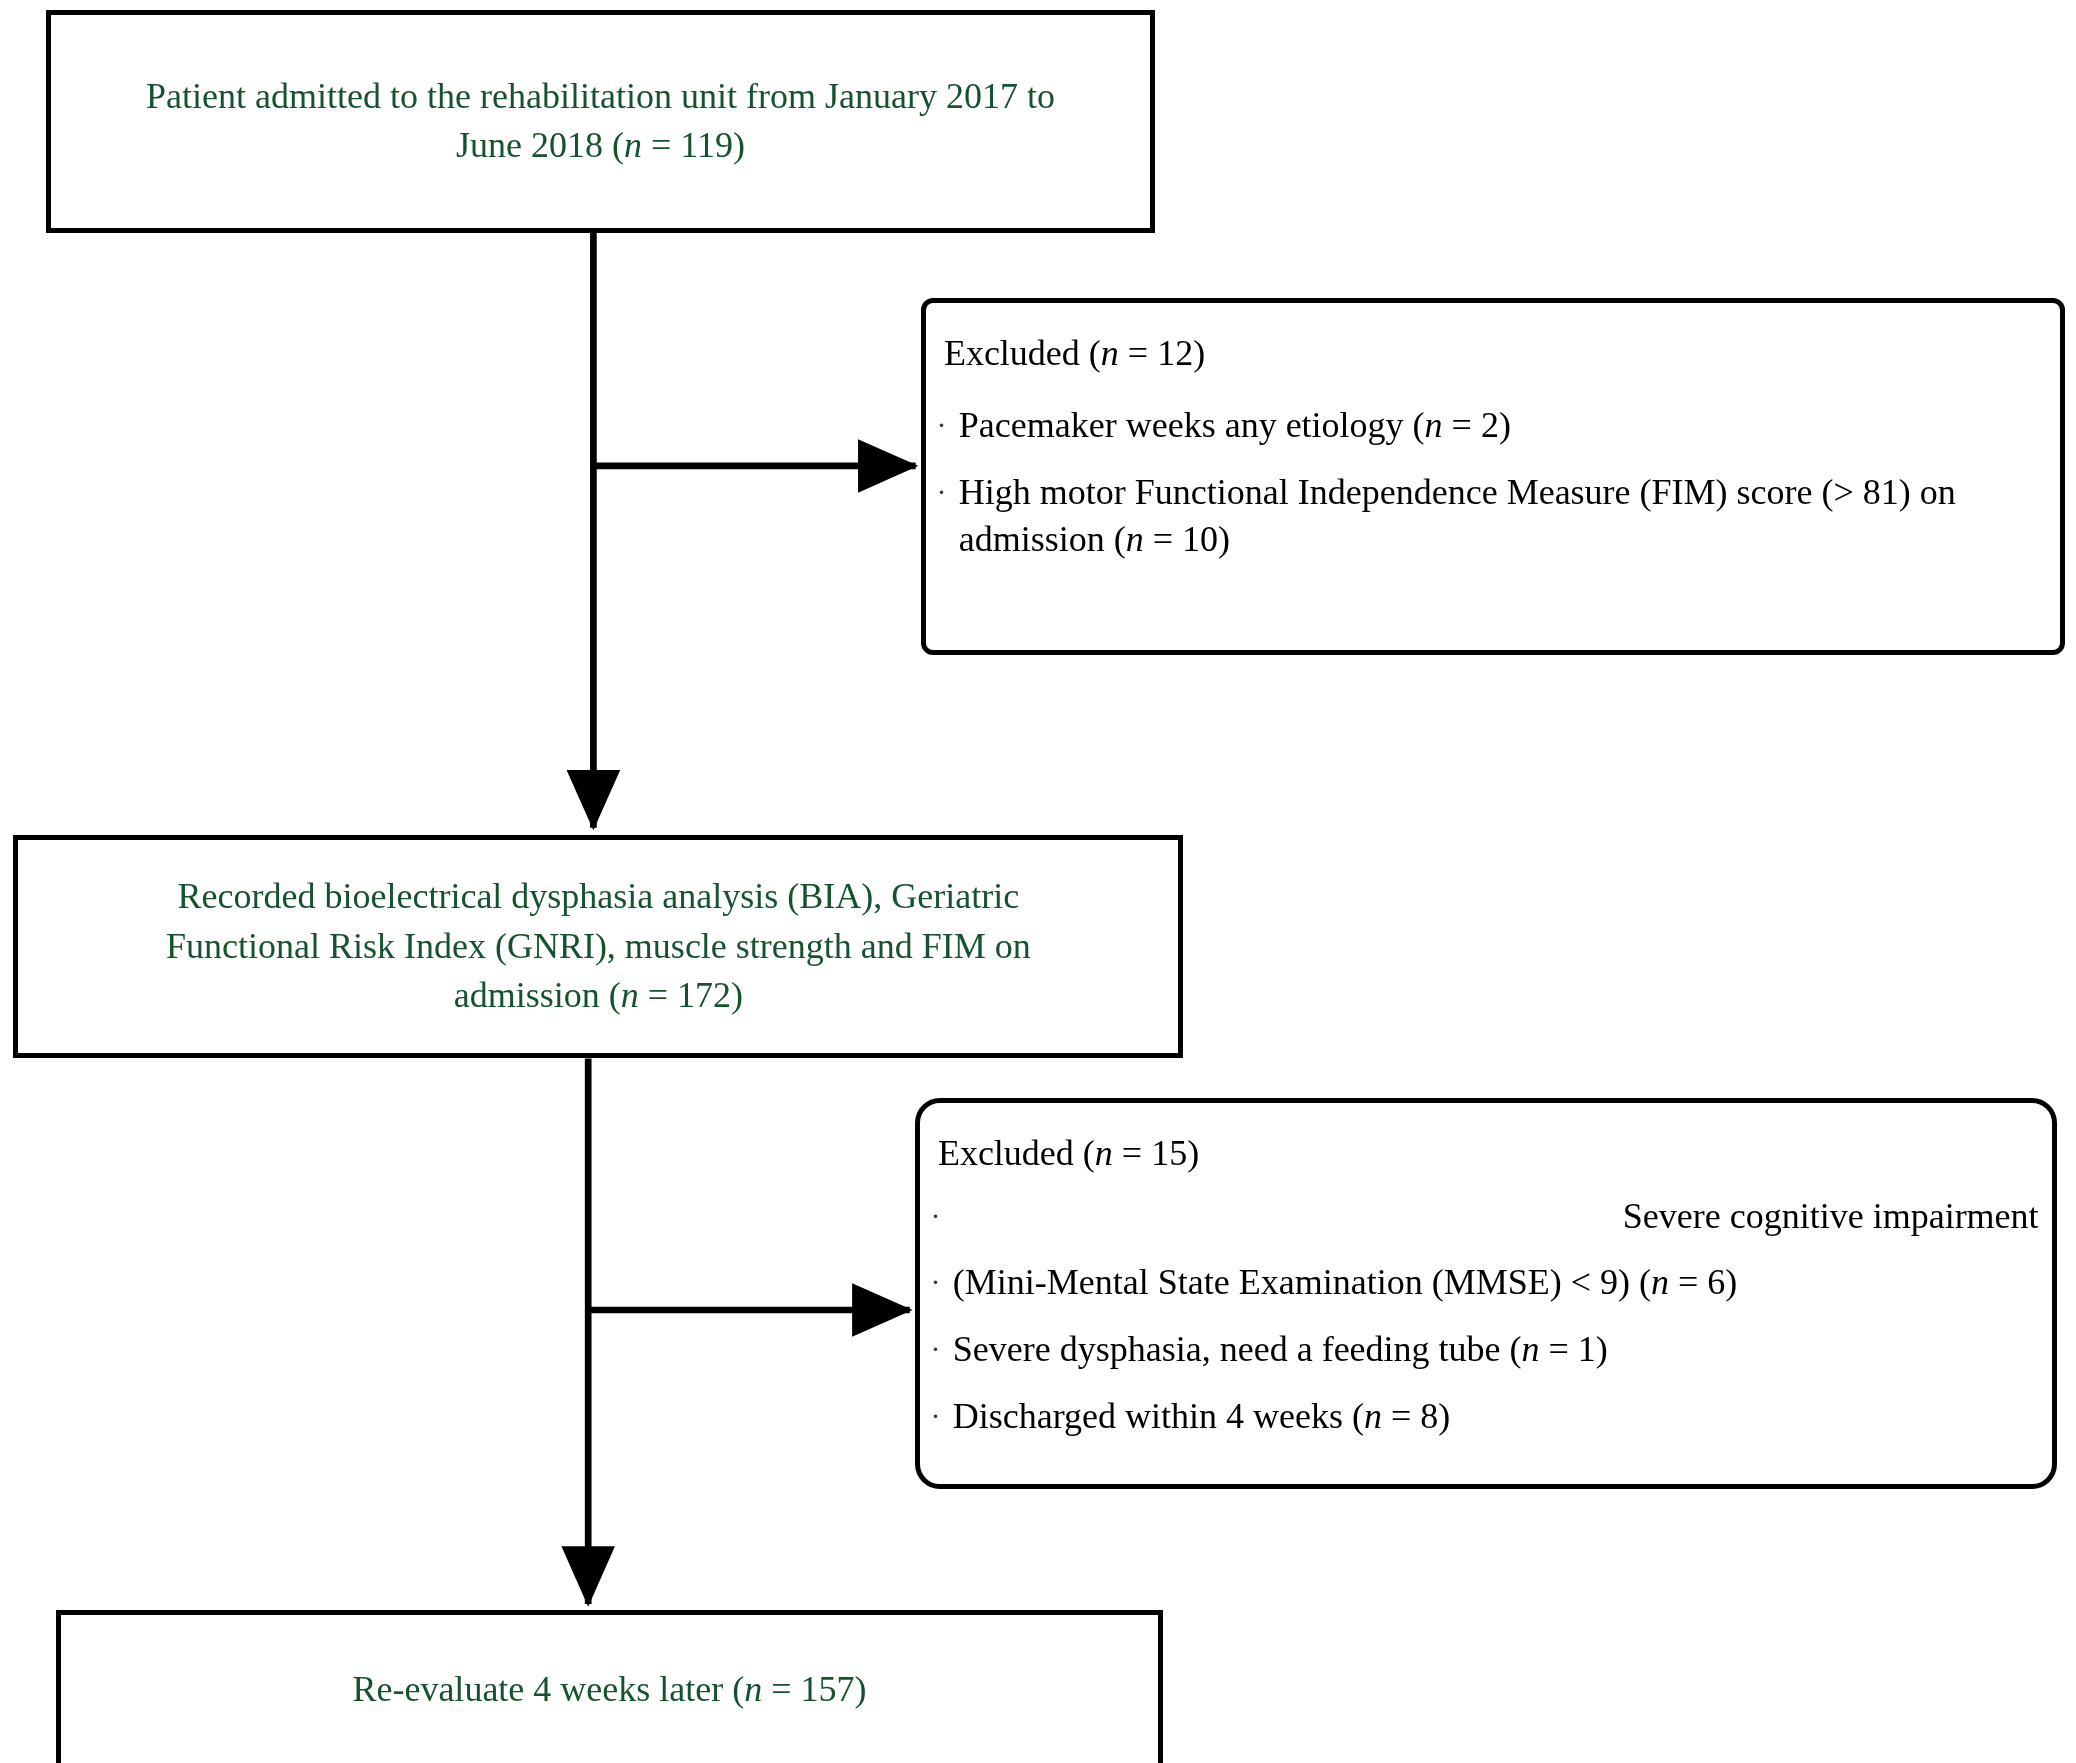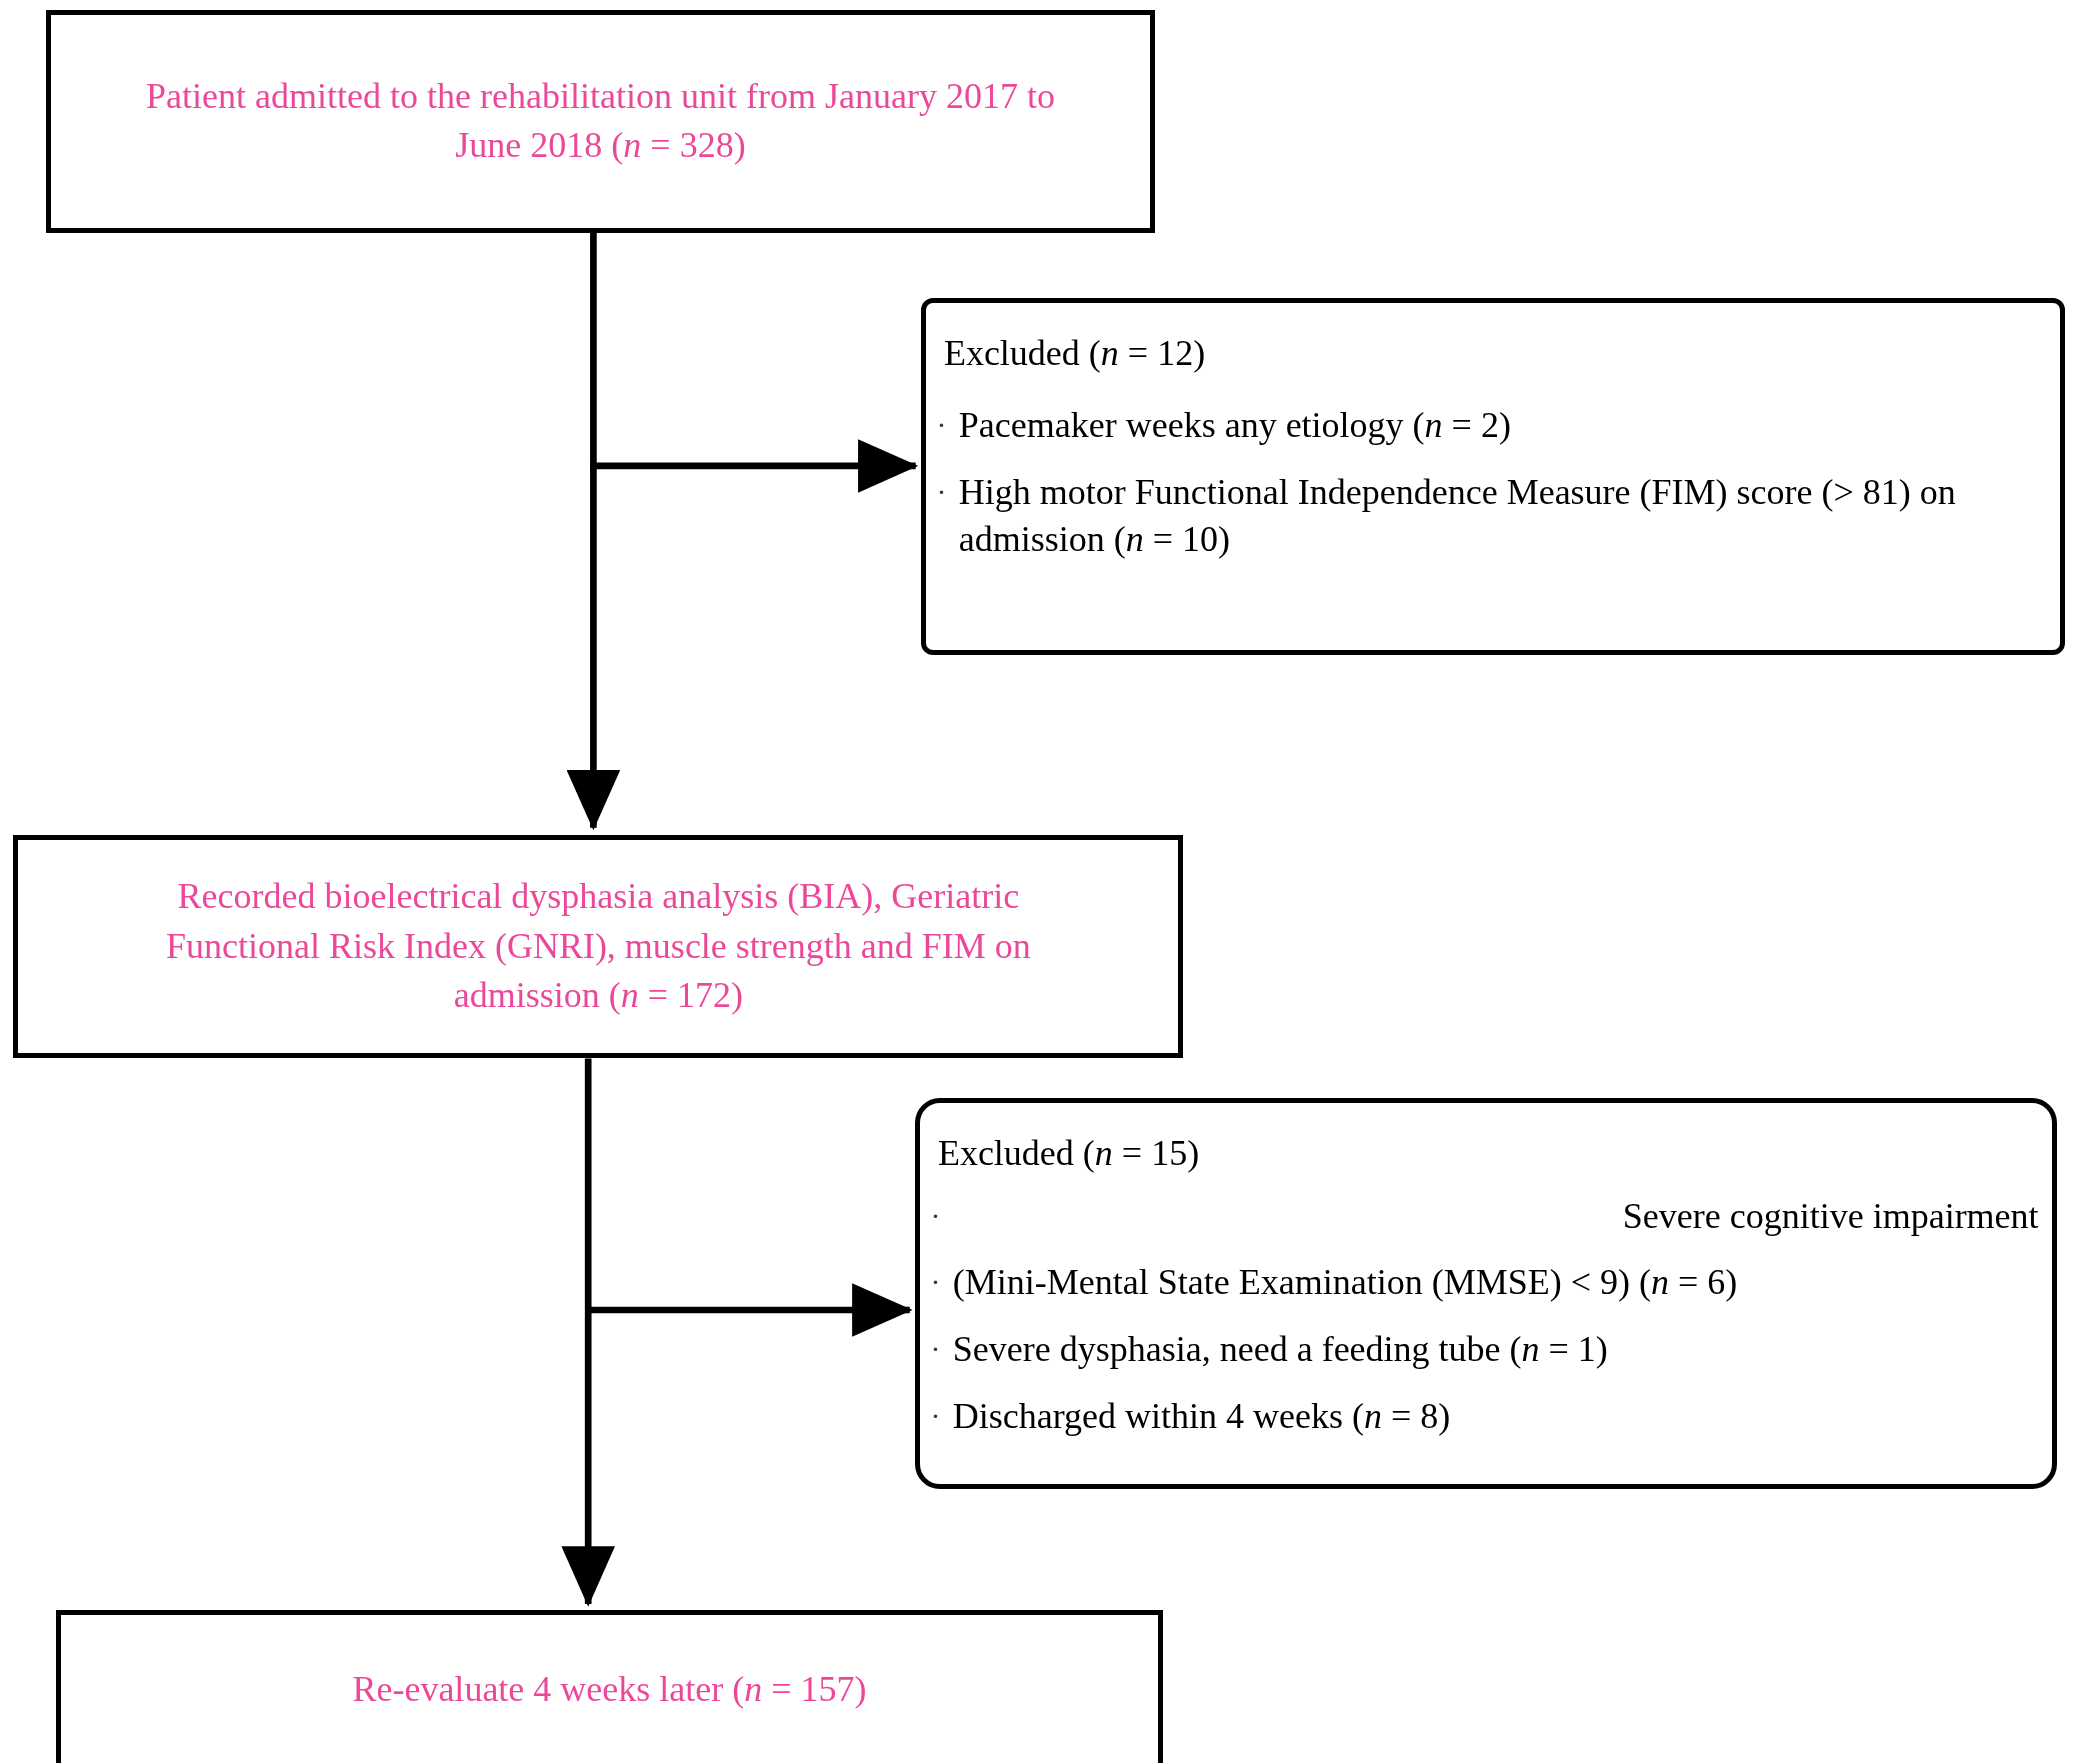--- a/index.html
+++ b/index.html
@@ -20,21 +20,21 @@
   .flow-box {
     position: absolute;
     box-sizing: border-box;
     background: #ffffff;
     border: 5.2px solid #000000;
   }
   .box-text {
     font-family: "Liberation Serif", "DejaVu Serif", serif;
     font-size: 36px;
     line-height: 1.38;
-    color: #ec4899;
+    color: #14532d;
   }
   .centered-box {
     display: flex;
     align-items: center;
     justify-content: center;
   }
   .centered-box .box-text {
     text-align: center;
     width: 94%;
   }
@@ -101,21 +101,21 @@
     <line x1="793" y1="626" x2="1230" y2="626" stroke="#000000" stroke-width="9" marker-end="url(#arrowhead)"></line>
 
     <line x1="790" y1="1422" x2="790" y2="2155" stroke="#000000" stroke-width="9" marker-end="url(#arrowhead)"></line>
 
     <line x1="786" y1="1760" x2="1222" y2="1760" stroke="#000000" stroke-width="9" marker-end="url(#arrowhead)"></line>
   </svg>
 
   <div class="flow-box centered-box" style="left:46px; top:9.7px; width:1109px; height:223px;">
     <div class="box-text">
       <span>Patient admitted to the rehabilitation unit from January 2017 to</span><br>
-      <span>June 2018 (</span><em class="nvar">n</em><span> = 328)</span>
+      <span>June 2018 (</span><em class="nvar">n</em><span> = 119)</span>
     </div>
   </div>
 
   <div class="flow-box excl-box" style="left:921px; top:298px; width:1144px; height:357px;border-radius:12px;">
     <div class="excl-head">
       <span>Excluded (</span><em class="nvar">n</em><span> = 12)</span>
     </div>
     <ul class="excl-list">
       <li>
         <span>Pacemaker weeks any etiology (</span><em class="nvar">n</em><span> = 2)</span>

